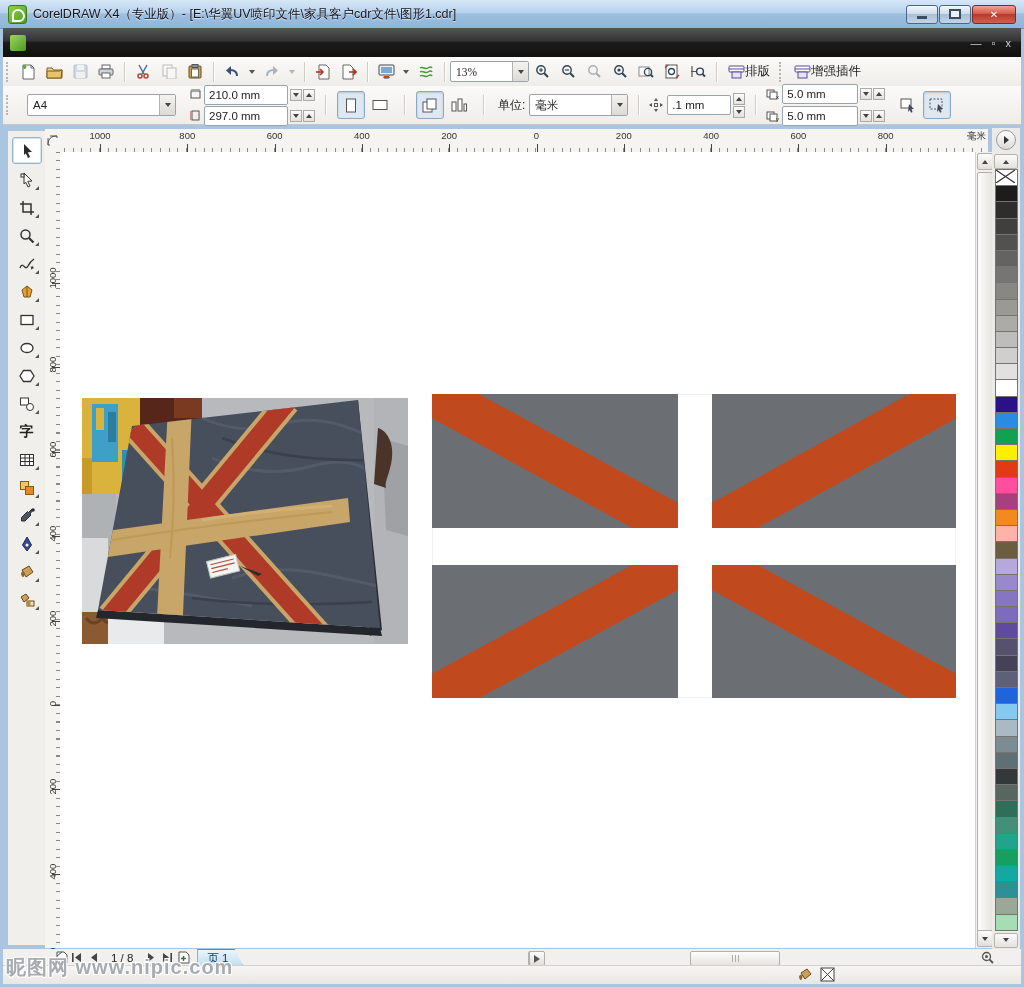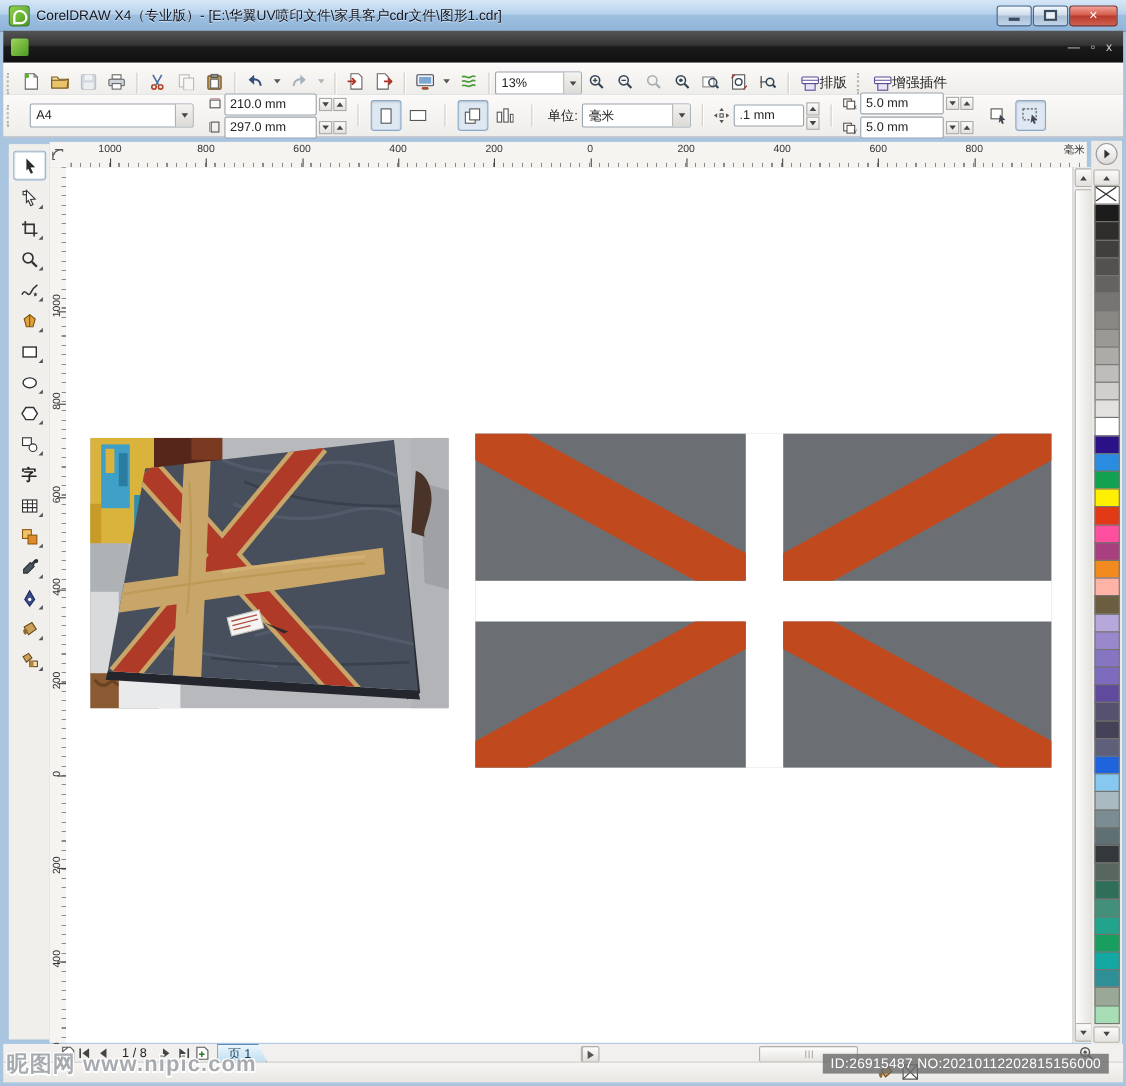--- a/index.html
+++ b/index.html
@@ -20,21 +20,21 @@
   .wb .minbar{width:10px;height:3px;background:#3c4c60;margin-top:6px;}
   .wb .restoreglyph{width:8px;height:6px;border:2px solid #3c4c60;background:#e8f0f8;}
   
   .menubar{position:absolute;left:3px;right:3px;top:28px;height:29px;
     background:linear-gradient(#555 0%,#333 45%,#1b1b1b 50%,#101010 100%);
     display:flex;align-items:center;color:#f2f2f2;}
   .menuicon{width:16px;height:16px;margin:0 10px 0 7px;border-radius:2px;background:linear-gradient(135deg,#9ed65c,#4c9a22);}
   .mi{font-size:12.5px;padding:6px 11px;cursor:default;}
   .docbtns{margin-left:auto;display:flex;gap:10px;padding-right:10px;color:#cfcfcf;font-size:11px;align-items:center;}
   
-  .toolbar{position:absolute;left:3px;right:3px;top:57px;height:29px;background:linear-gradient(#fbfaf8,#efedea);border-bottom:1px solid #d2cfca;display:flex;align-items:flex-end;}
+  .toolbar{position:absolute;left:3px;right:3px;top:57px;height:29px;background:linear-gradient(#fbfaf8,#efedea);border-bottom:1px solid #d2cfca;display:flex;align-items:center;font-family:Liberation Serif, serif;}
   .propbar{position:absolute;left:3px;right:3px;top:86px;height:38px;background:linear-gradient(#fbfaf8,#efedea);border-bottom:1px solid #c9c6c1;display:flex;align-items:center;}
   .tbtn{width:24px;height:24px;border-radius:3px;display:flex;align-items:center;justify-content:center;margin:0 1px;}
   .tbtn.dis{opacity:.4;}
   .tsep{width:1px;height:20px;background:#cfccc6;margin:0 5px;box-shadow:1px 0 0 #fff;}
   .grip{width:4px;height:20px;margin:0 3px;border-left:2px dotted #b9b6b0;}
   .ddarrow{width:0;height:0;border-left:3.5px solid transparent;border-right:3.5px solid transparent;border-top:4px solid #555;margin:0 2px;}
   .combo{height:20px;background:#fff;border:1px solid #9aa4ad;border-radius:2px;display:flex;align-items:center;font-size:11.5px;padding-left:5px;position:relative;color:#222;}
   .combo .ca{margin-left:auto;width:15px;height:100%;background:linear-gradient(#f4f3f1,#dcdad6);border-left:1px solid #b5b2ad;display:flex;align-items:center;justify-content:center;}
   .field{height:18px;background:#fff;border:1px solid #9aa4ad;border-radius:2px;font-size:11.5px;display:flex;align-items:center;padding-left:4px;color:#222;}
   .spinpair{display:flex;gap:1px;margin-left:2px;}
@@ -846,15 +846,14 @@
           <path d="M1 9c0 2 .8 4 1.8 4S4.5 11 4.5 9L3 7.5z" fill="#8a6a30"></path>
         </svg>
       <svg width="15" height="15" viewBox="0 0 15 15">
           <rect x="1" y="1" width="13" height="13" fill="#fff" stroke="#444"></rect>
           <path d="M1 1l13 13M14 1L1 14" stroke="#444"></path>
         </svg>
     </div>
   </div>
 
   <div class="nipic">昵图网 www.nipic.com</div>
-  <div class="idtag">ID:26915487 NO:20210112202815156000</div>
 
 </div>
 
 </body></html>

